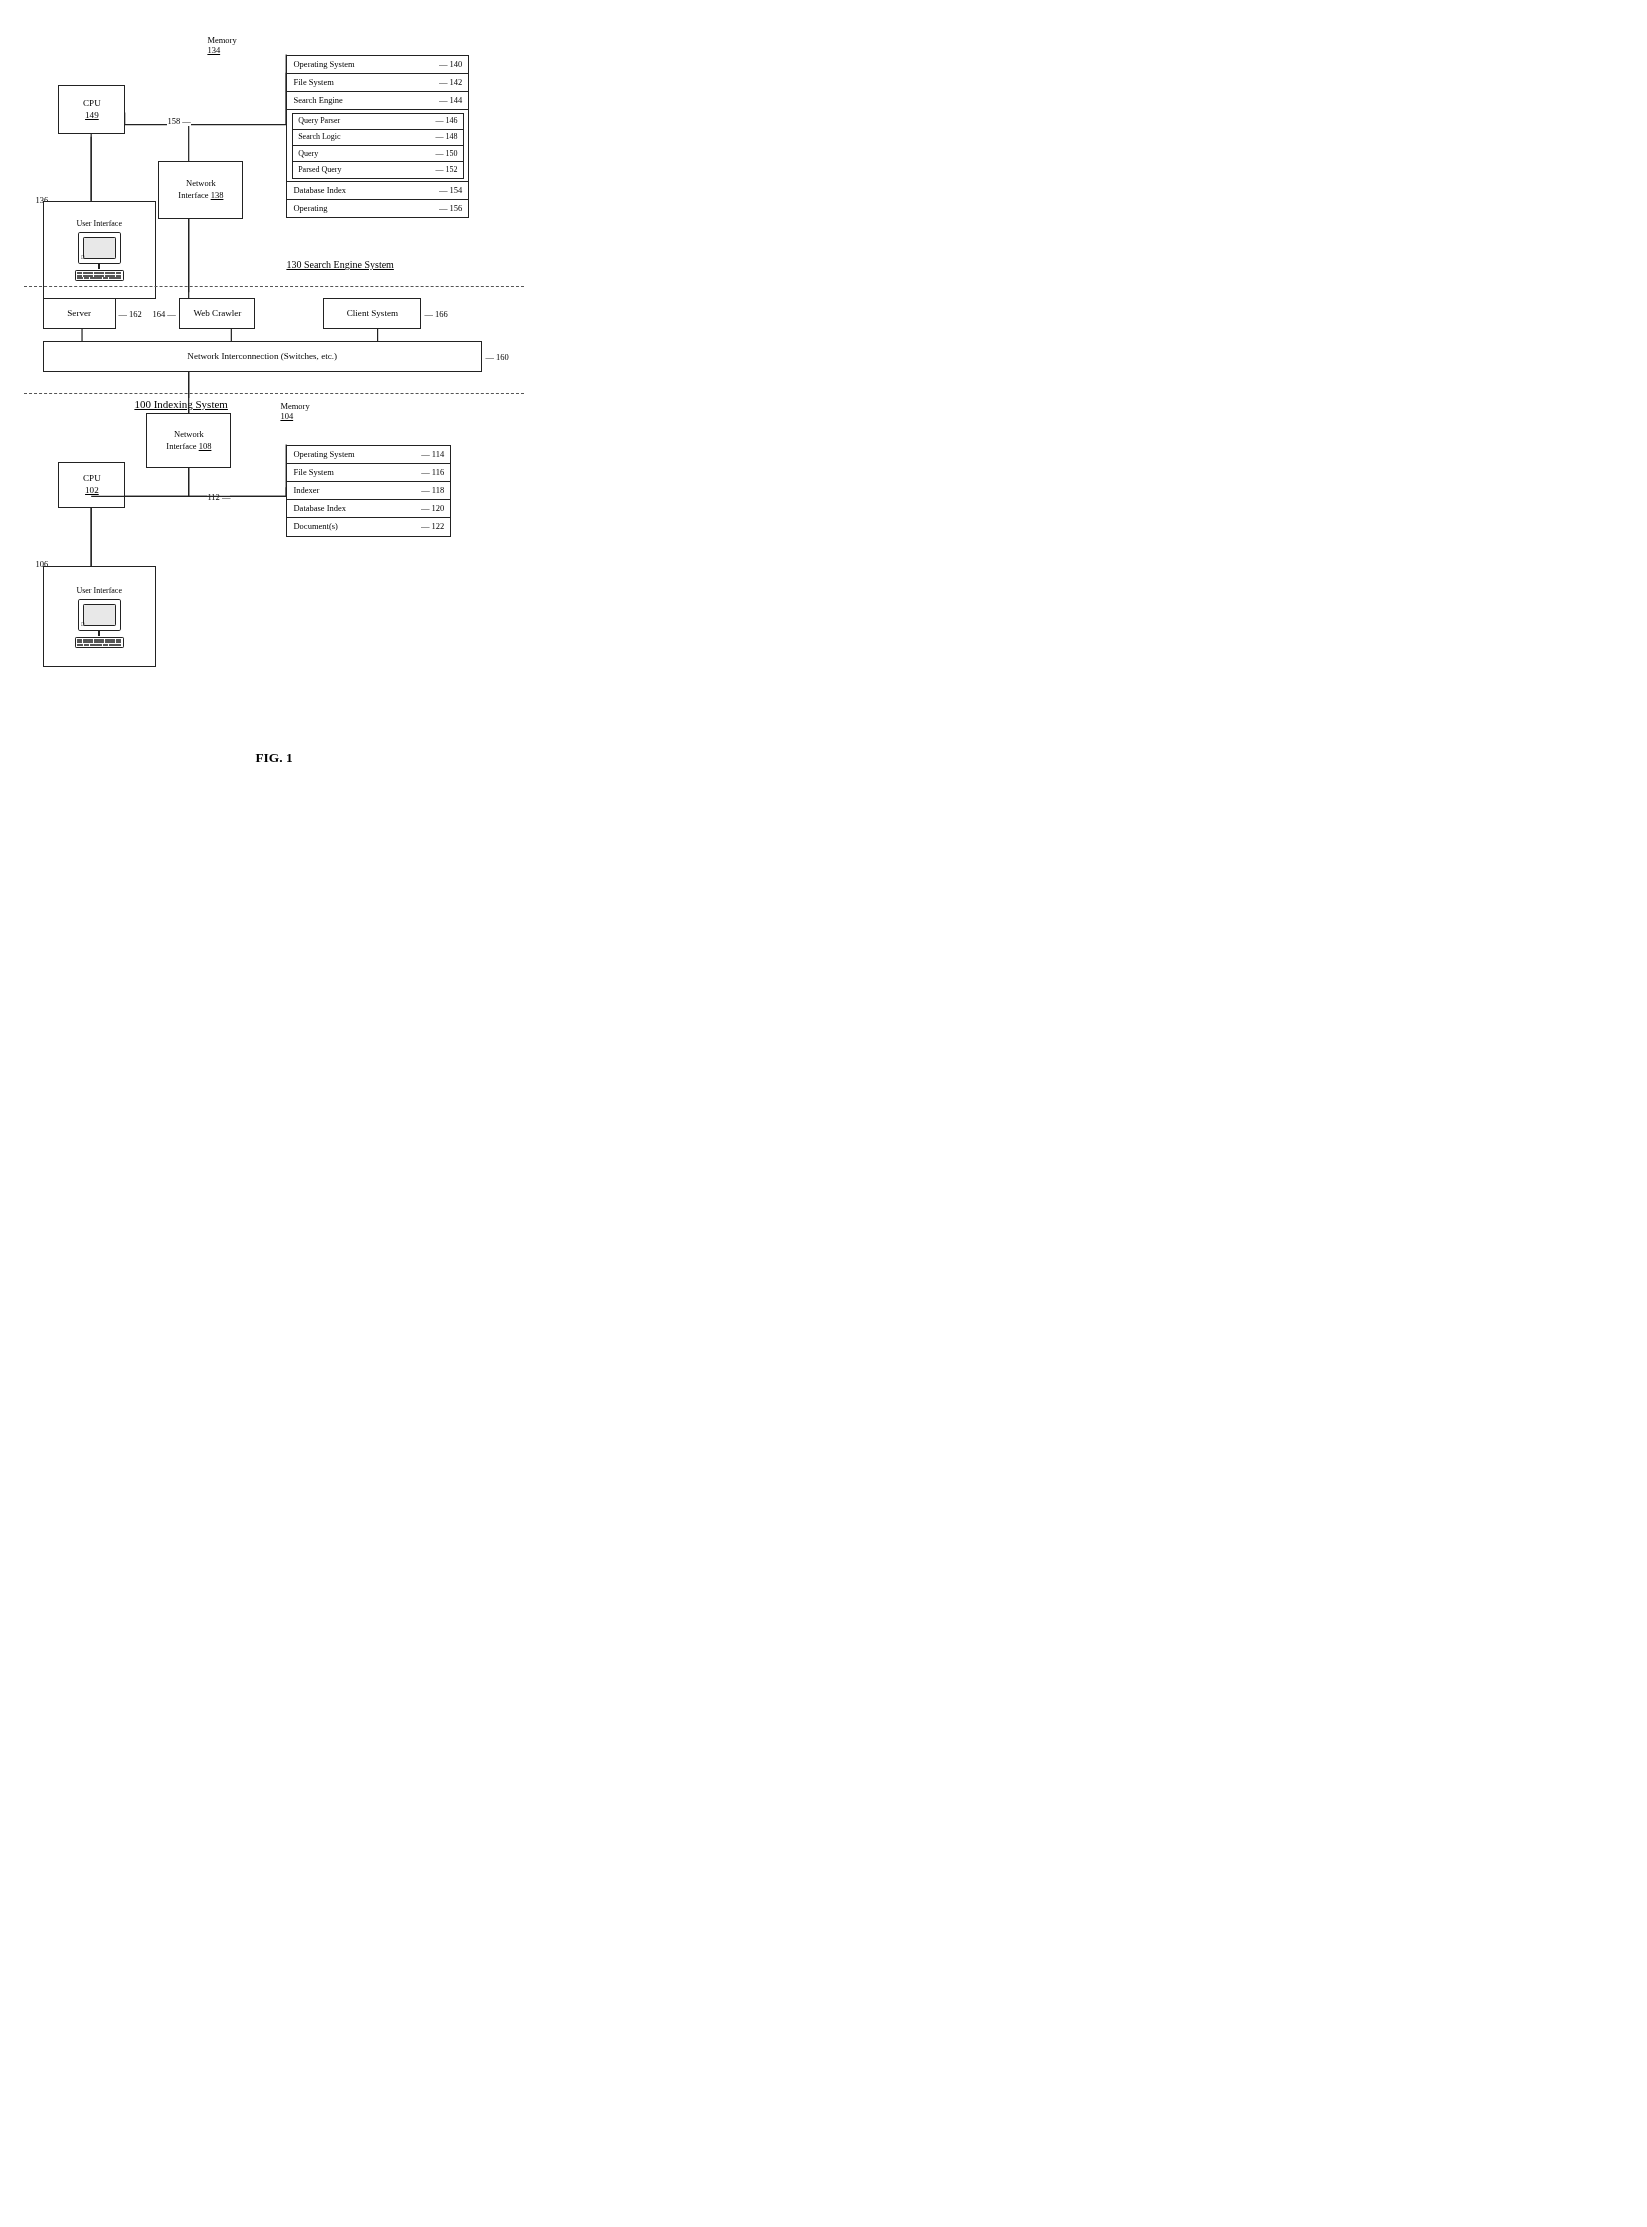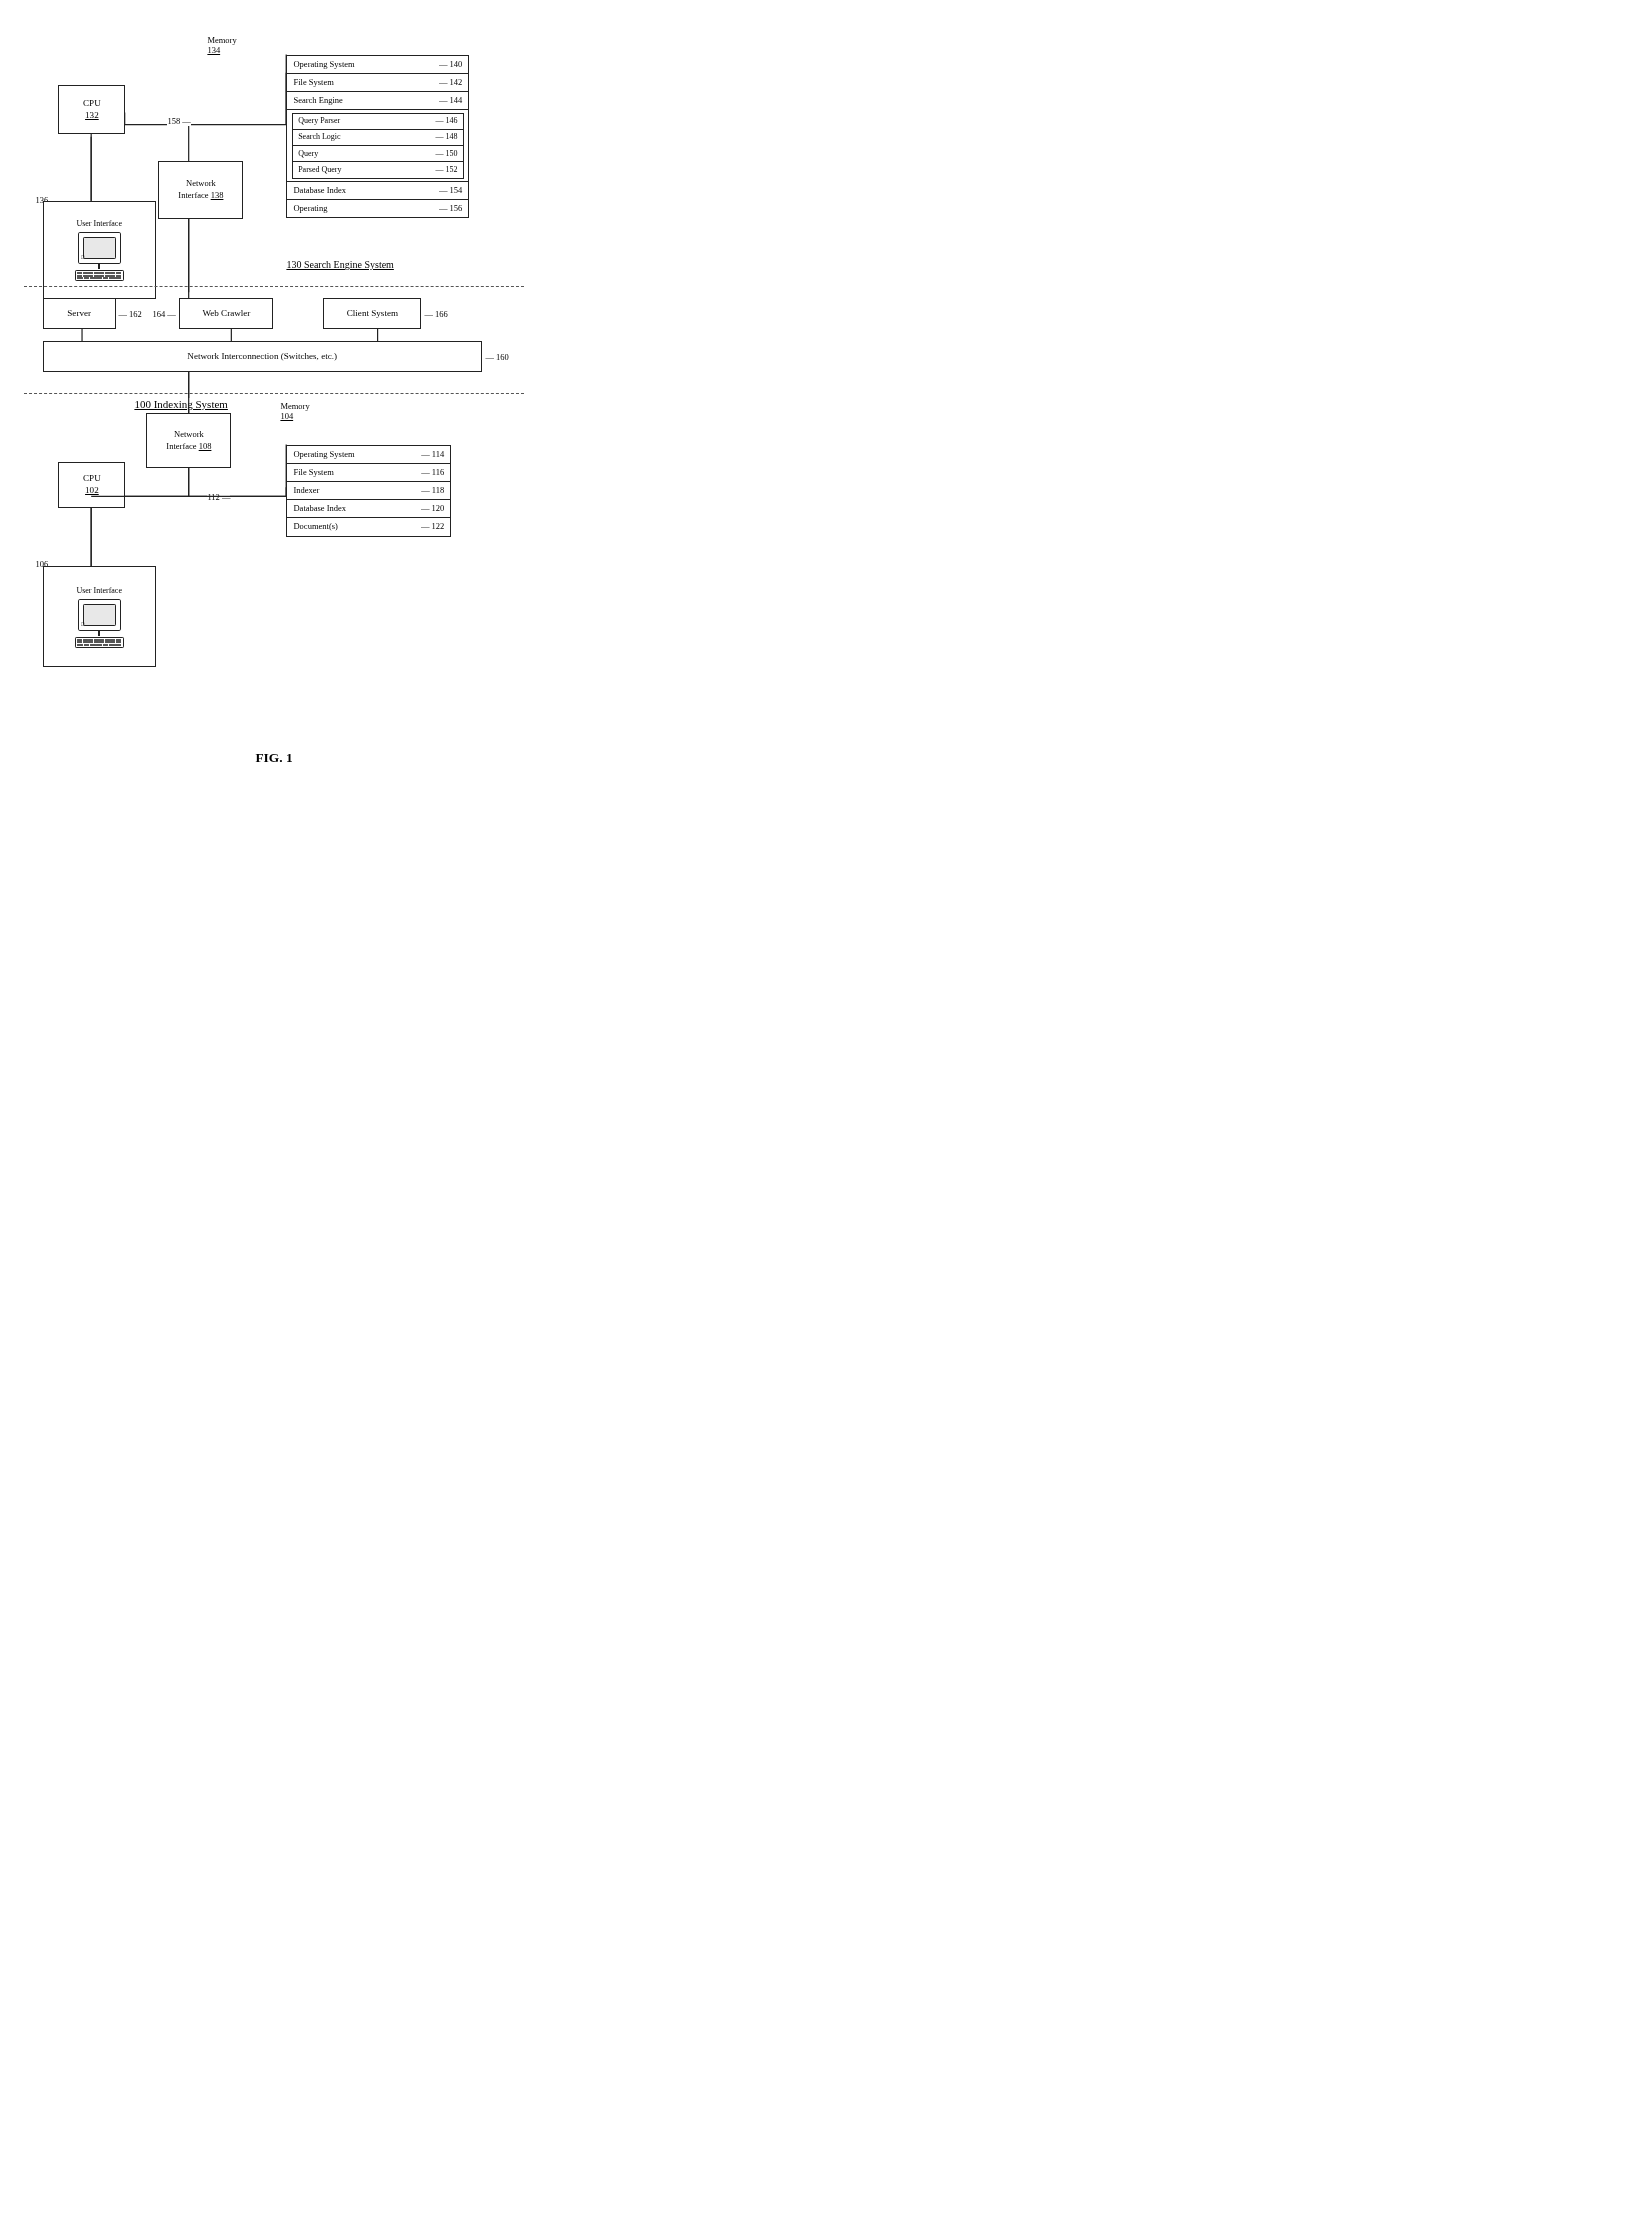--- a/index.html
+++ b/index.html
@@ -215,21 +215,21 @@
 
     <div class="stack-row">
       <span style="flex:1">Operating</span>
       <span style="margin-left:4.9px; white-space:nowrap;">― <span>156</span></span>
     </div>
   </div>
 
   <div class="box" style="left: 34px; top: 67px; width: 67px; height: 49px;">
     <div>
       <div>CPU</div>
-      <div style="text-decoration:underline;">132</div>
+      <div style="text-decoration:underline;">149</div>
     </div>
   </div>
 
   <div class="label" style="left: 11px; top: 177px;">
     <span>136</span>
   </div>
 
   <div class="box" style="left: 18.3px; top: 183px; width: 113px; height: 98px; flex-direction: column;">
     <div style="font-size:8px; margin-bottom:2.4px;">User Interface</div>
 
@@ -289,21 +289,21 @@
 
   <div class="dashed-line" style="top: 268px;"></div>
 
   <div class="box" style="left: 18.3px; top: 280px; width: 73px; height: 30.5px;">
     <span>Server</span>
   </div>
   <div class="label" style="left: 94px; top: 291px;">
     ― <span>162</span>
   </div>
 
-  <div class="box" style="left: 155px; top: 280px; width: 94px; height: 30.5px;">
+  <div class="box" style="left: 155px; top: 280px; width: 76px; height: 30.5px;">
     <span>Web Crawler</span>
   </div>
   <div class="label" style="left: 128px; top: 291px;">
     <span>164</span> ―
   </div>
 
   <div class="box" style="left: 299px; top: 280px; width: 98px; height: 30.5px;">
     <span>Client System</span>
   </div>
   <div class="label" style="left: 400px; top: 291px;">

